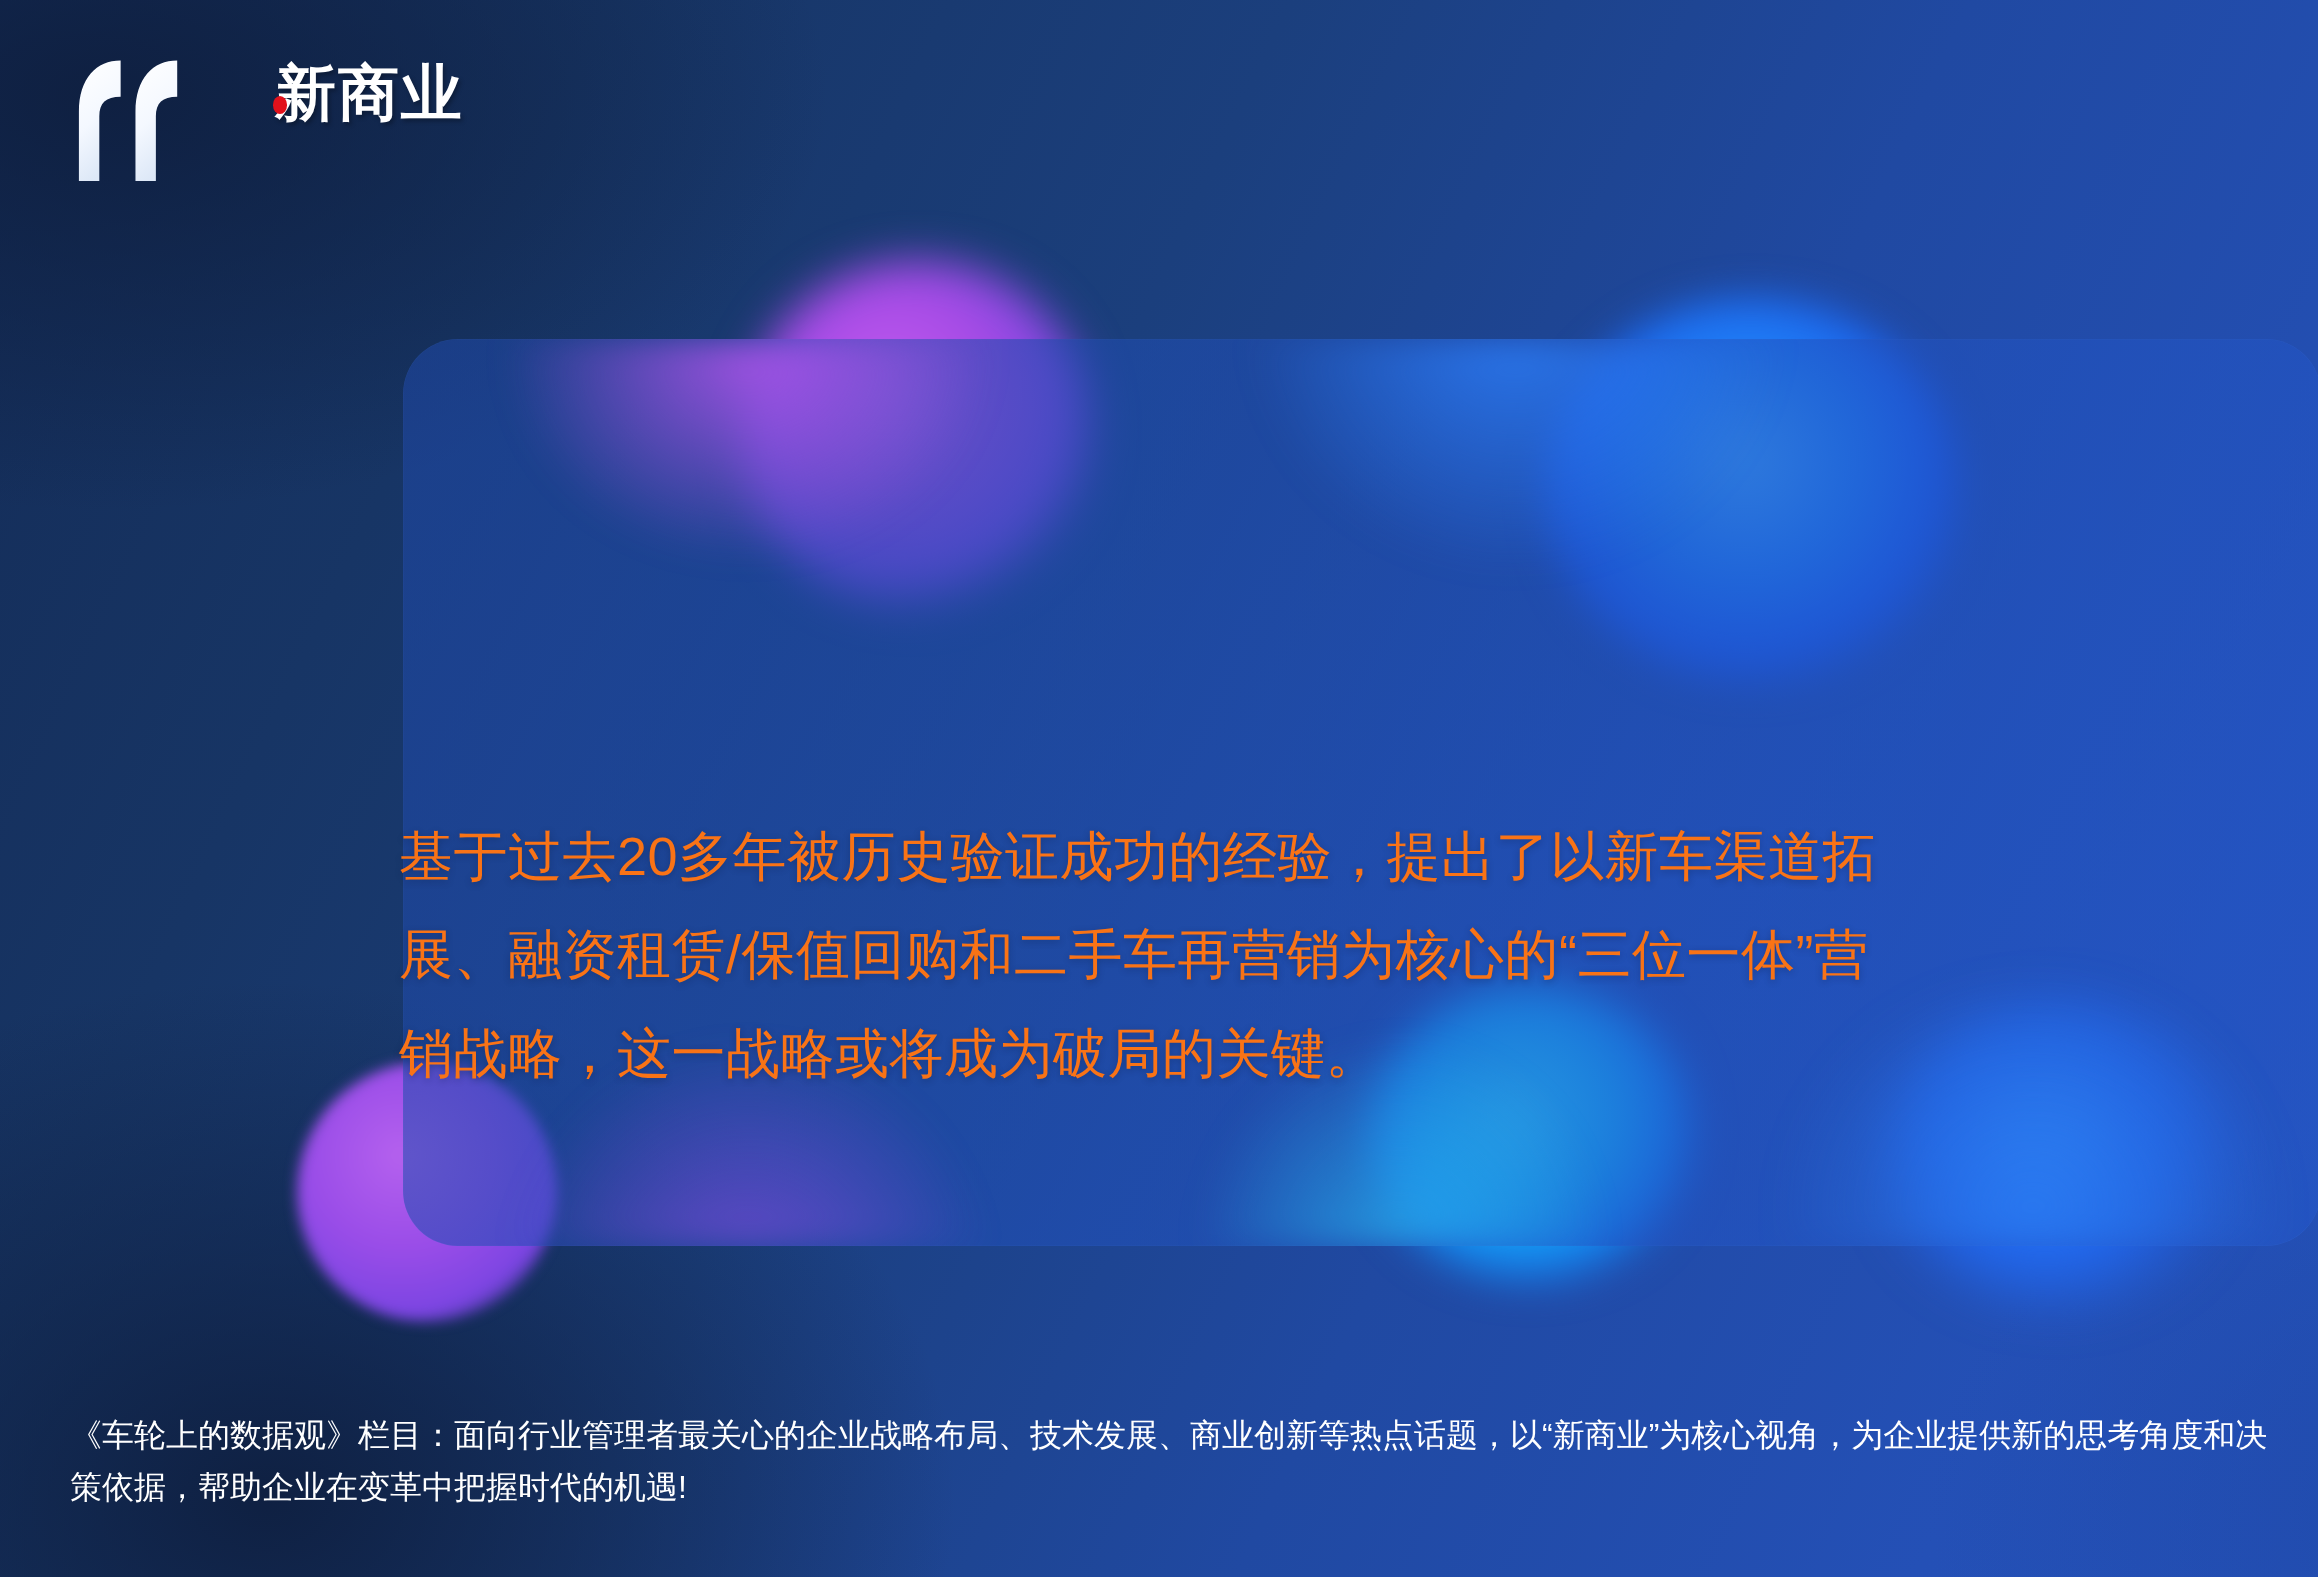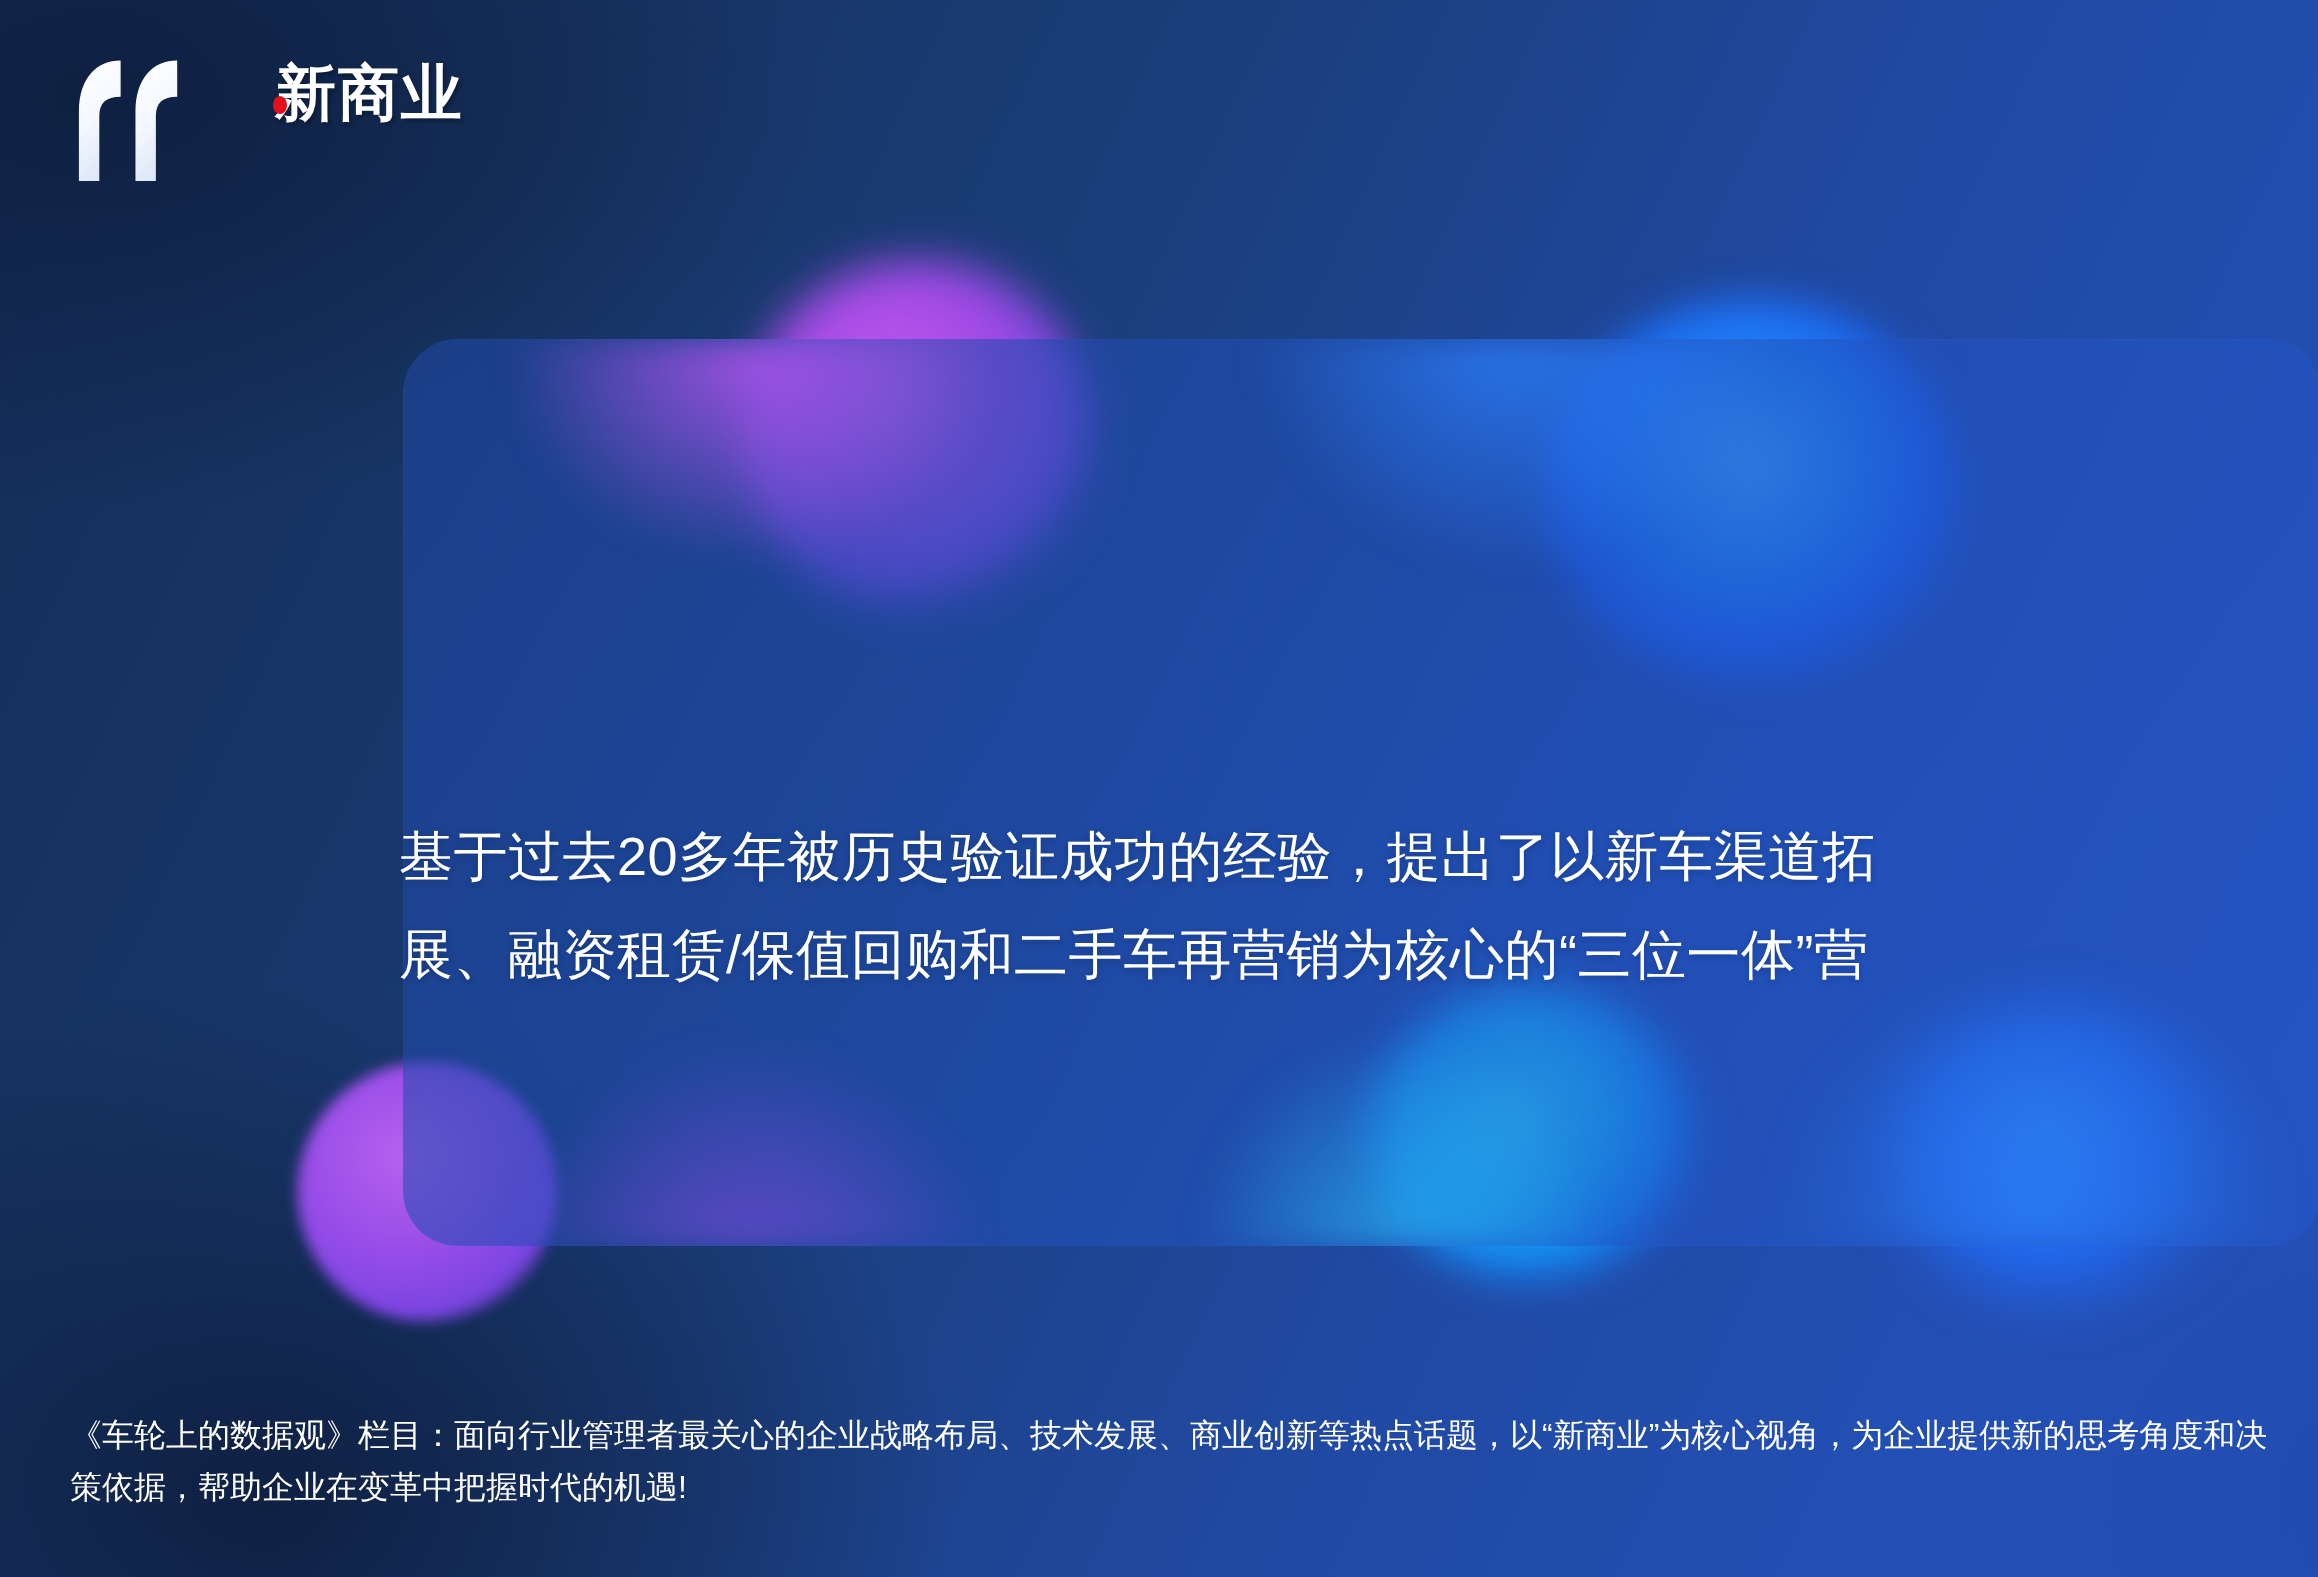--- a/index.html
+++ b/index.html
@@ -154,21 +154,21 @@
     line-height: 1.18;
     white-space: nowrap;
     text-shadow: 0 3.7px 12px rgba(8,22,60,.35);
   }
 
   
   .body-copy {
     position: absolute;
     left: 399px; top: 807px;
     width: 1860px;
-    color: #ffffff;
+    color: #f97316;
     font-size: 54px;
     font-weight: normal;
     line-height: 1.82;
     letter-spacing: 0.5px;
     text-shadow: 0 1.9px 7.4px rgba(8,22,60,.30);
   }
   .body-copy p { margin: 0; white-space: nowrap; }
 
   
   .footer-note {
@@ -219,20 +219,21 @@
         <span class="logo-dot"></span>
         <span>新商业</span>
       </div>
     </div>
   </div>
 
 
   <div class="body-copy">
     <p>基于过去20多年被历史验证成功的经验，提出了以新车渠道拓</p>
     <p>展、融资租赁/保值回购和二手车再营销为核心的“三位一体”营</p>
+    <p>销战略，这一战略或将成为破局的关键。</p>
   </div>
 
   <div class="footer-note">
     <p>《车轮上的数据观》栏目：面向行业管理者最关心的企业战略布局、技术发展、商业创新等热点话题，以“新商业”为核心视角，为企业提供新的思考角度和决</p>
     <p>策依据，帮助企业在变革中把握时代的机遇!</p>
   </div>
 
 </div>
 
 

